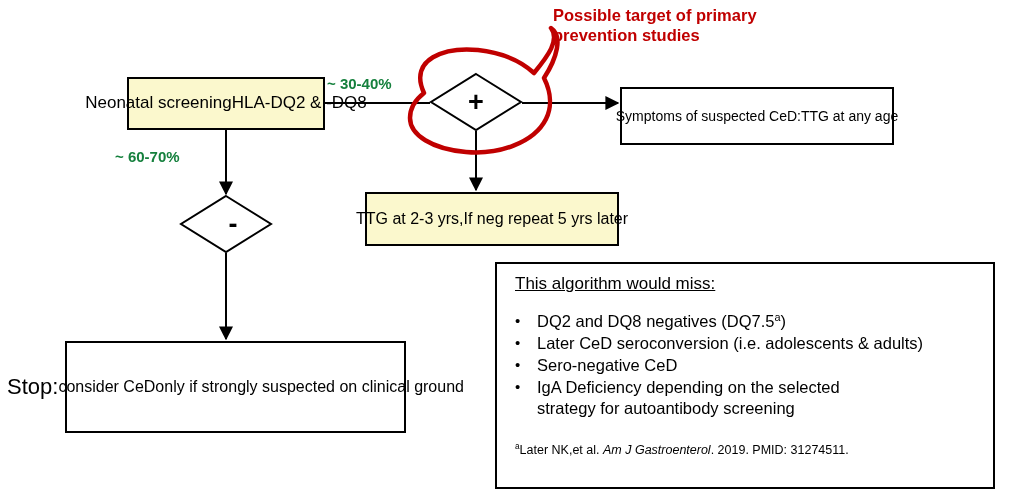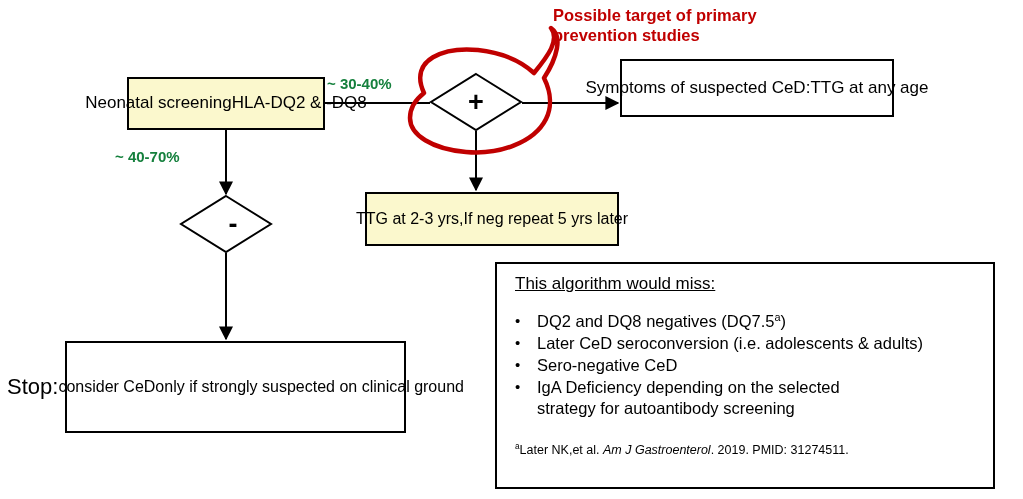--- a/index.html
+++ b/index.html
@@ -45,22 +45,22 @@
     display: block;
     white-space: nowrap;
   }
 
   
   #node-neonatal {
     left: 127px; top: 77px; width: 198px; height: 53px;
     font-size: 17px;
   }
   #node-symptoms {
-    left: 620px; top: 59px; width: 274px; height: 58px;
-    font-size: 17px;
+    left: 620px; top: 87px; width: 274px; height: 58px;
+    font-size: 14px;
   }
   #node-ttg {
     left: 365px; top: 192px; width: 254px; height: 54px;
     font-size: 16px;
   }
   #node-stop {
     left: 65px; top: 341px; width: 341px; height: 92px;
     font-size: 15px;
   }
   #node-stop .title {
@@ -215,21 +215,21 @@
     <span class="ln">If neg repeat 5 yrs later</span>
   </div>
 
   <div class="node" id="node-stop">
     <span class="ln title">Stop:</span>
     <span class="ln sub">consider CeD</span>
     <span class="ln sub">only if strongly suspected on clinical ground</span>
   </div>
 
   <div class="edge-label" id="label-upper">~ 30-40%</div>
-  <div class="edge-label" id="label-lower">~ 40-70%</div>
+  <div class="edge-label" id="label-lower">~ 60-70%</div>
 
   <div id="annotation-red">
     <span class="ln">Possible target of primary</span>
     <span class="ln">prevention studies</span>
   </div>
 
   <div id="info-box">
     <div id="info-heading">This algorithm would miss:</div>
 
     <div id="bullet-list">

